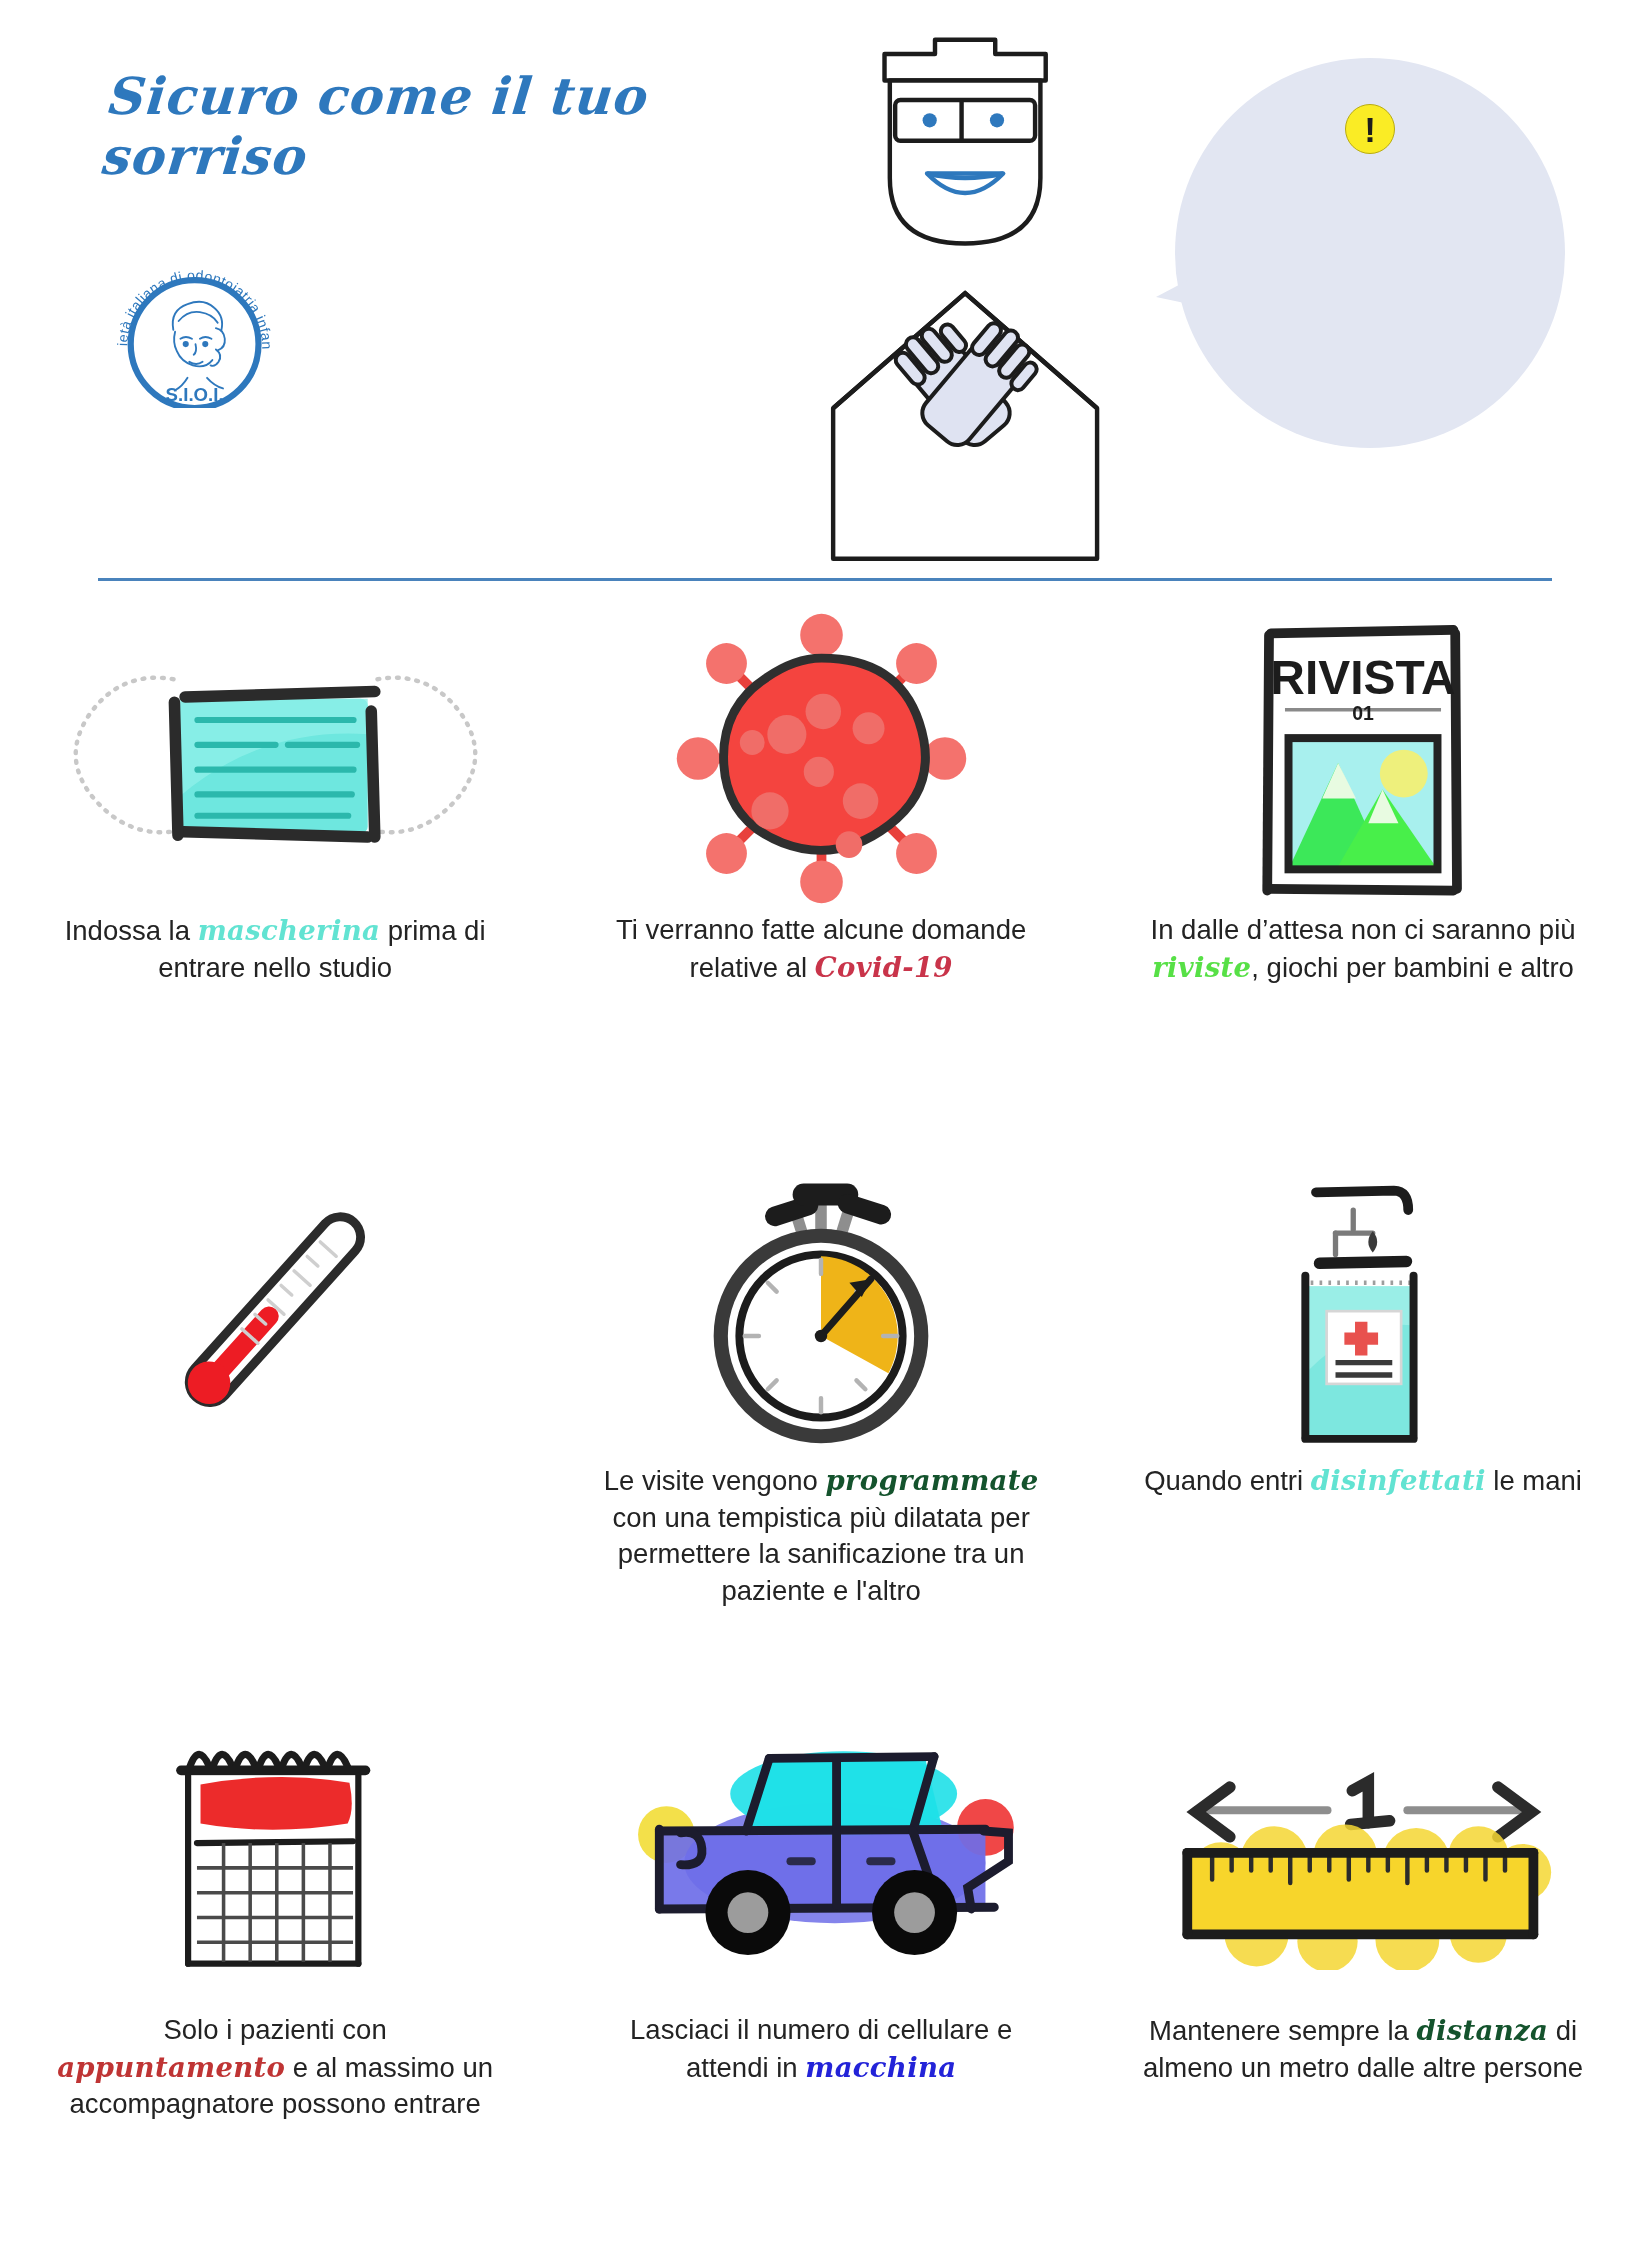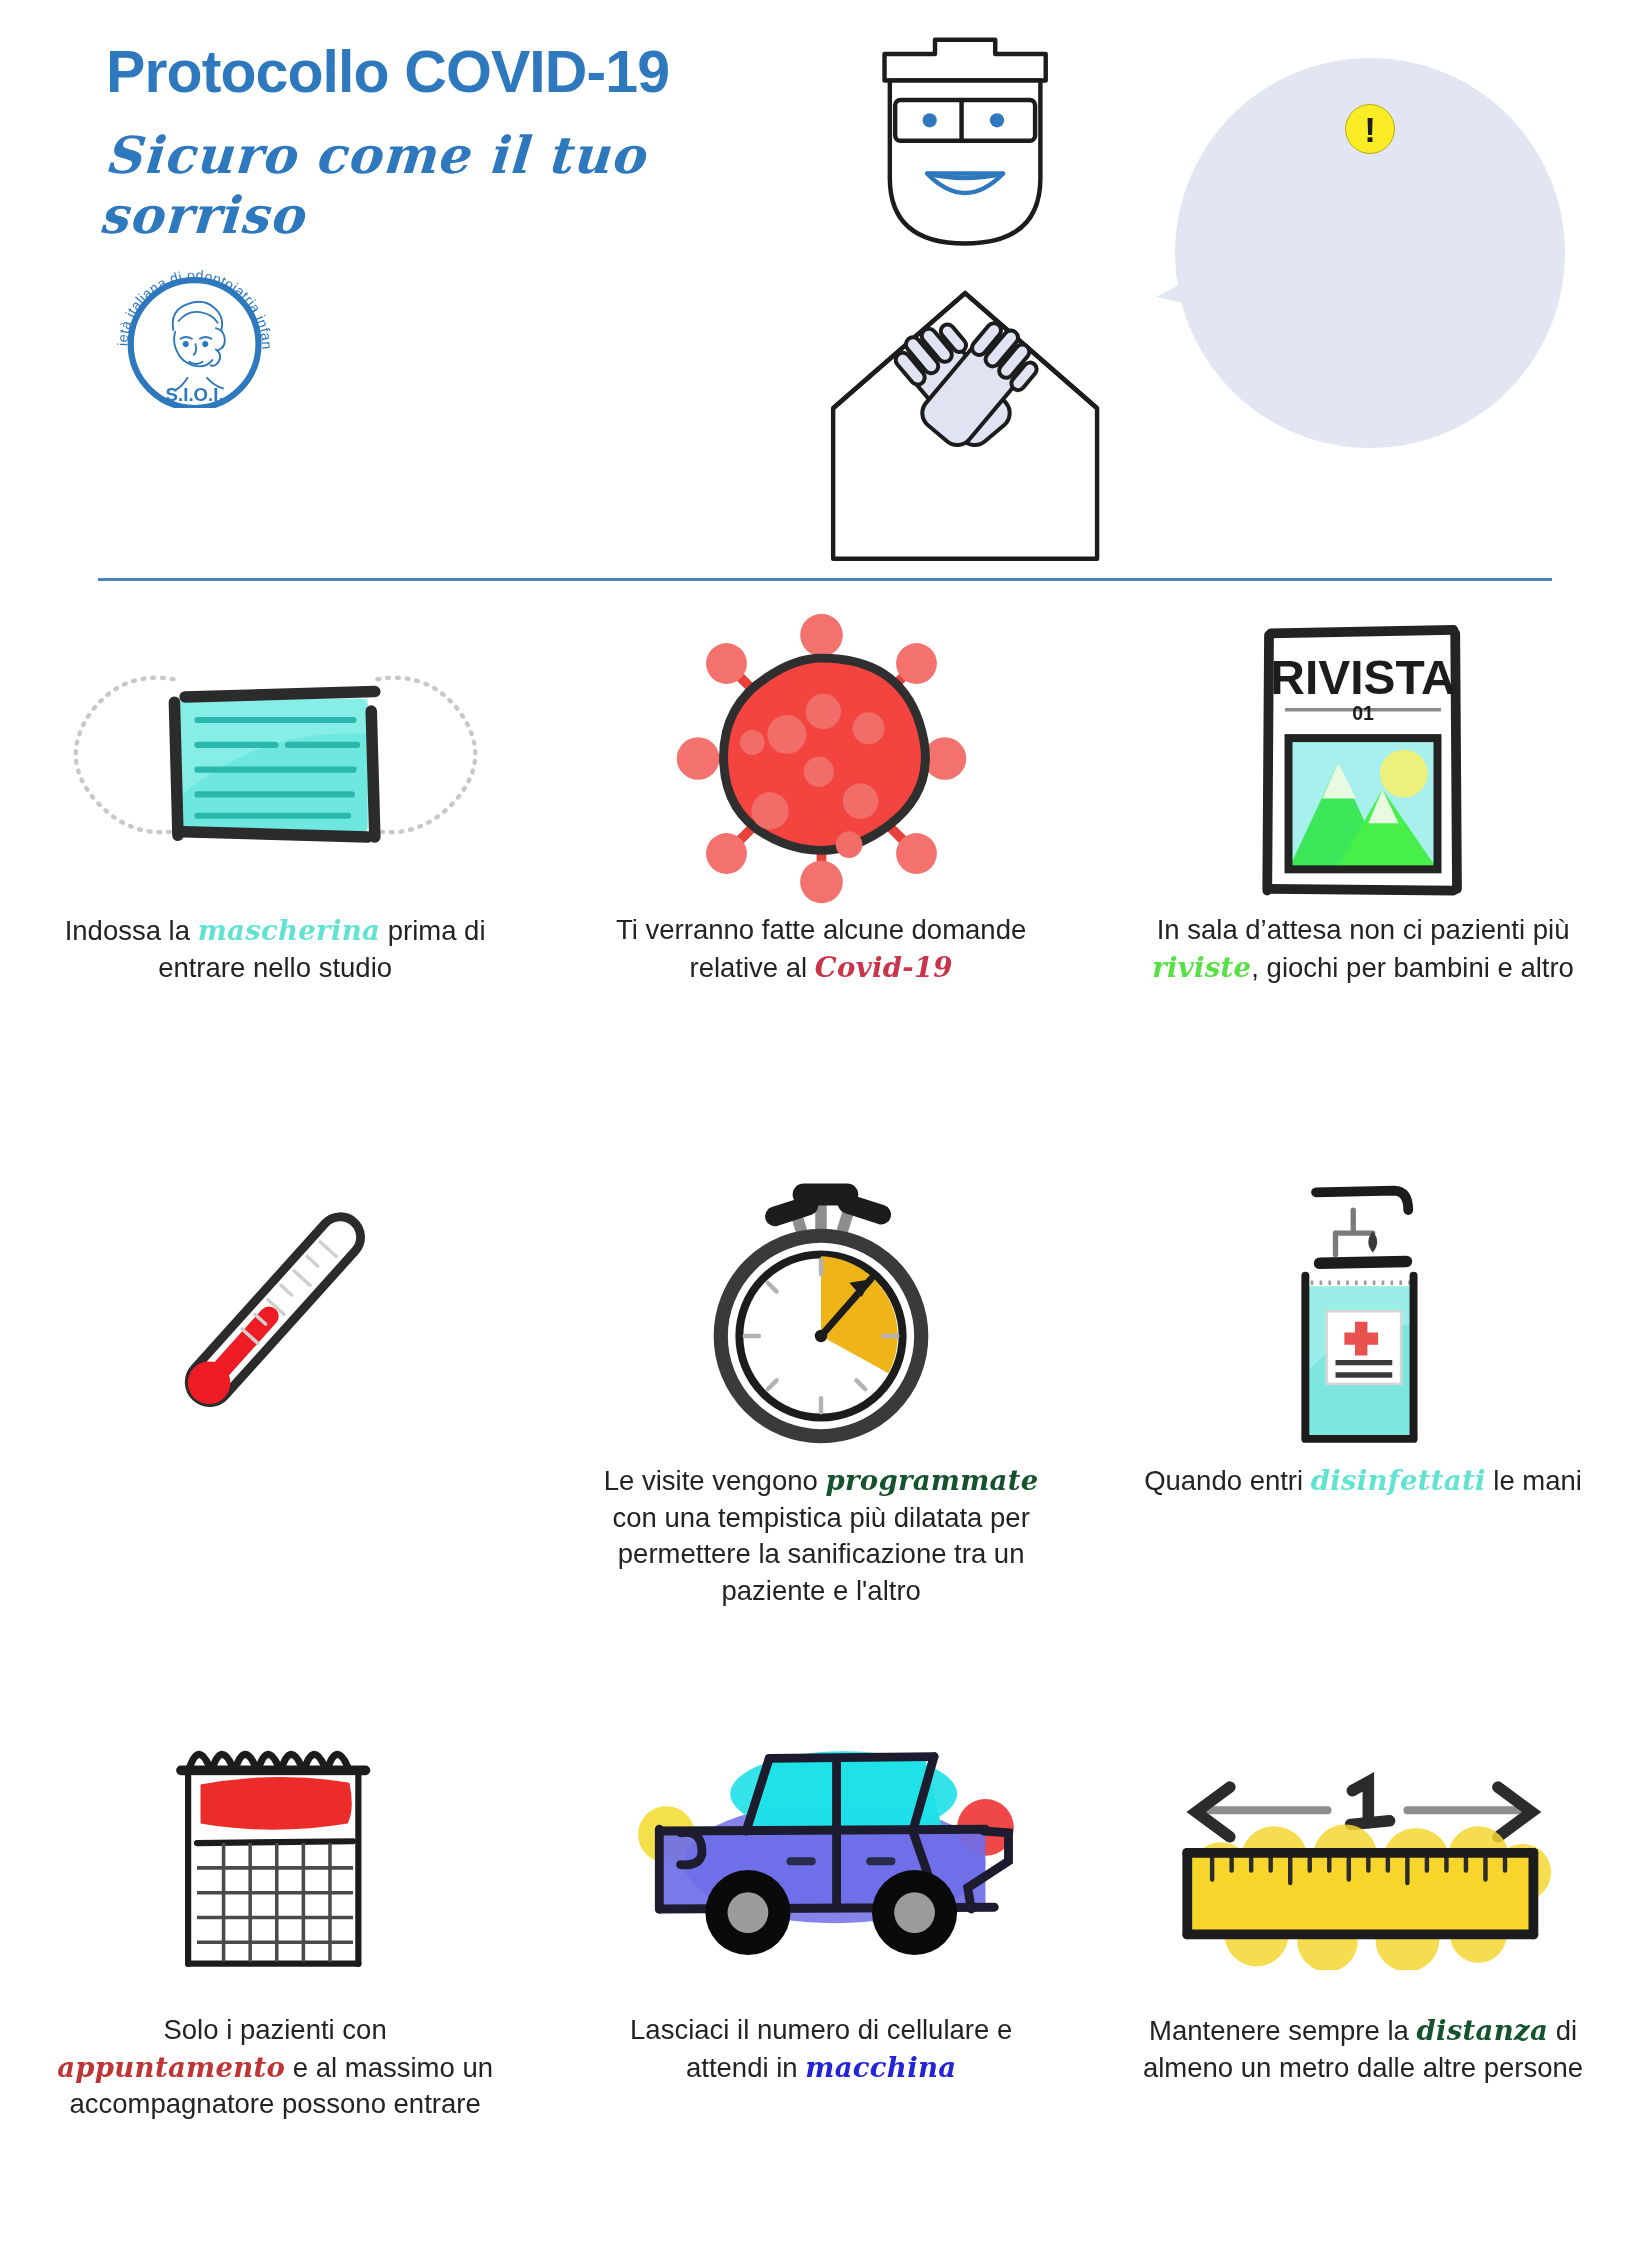--- a/index.html
+++ b/index.html
@@ -164,21 +164,20 @@
   .hl-blue   { color: #2323d8; }
 </style>
 </head>
 <body>
 
 <div class="poster">
 
   <div class="header">
 
     <div class="title-block">
-      <div class="main-title">Protocollo COVID-19</div>
       <div class="sub-title">Sicuro come il tuo sorriso</div>
     </div>
 
     <div class="logo">
       <svg width="183" height="142" viewBox="0 0 206 160">
         <defs>
           <path id="arcpath" d="M 26,92 A 76,76 0 0 1 178,92"></path>
         </defs>
         <circle cx="102" cy="88" r="72" fill="none" stroke="#2e78bd" stroke-width="7"></circle>
         <text font-size="16" fill="#2e78bd" font-family="Liberation Sans, sans-serif" letter-spacing="0.4">
@@ -343,21 +342,21 @@
           <path d="M66,290 L122,170 L176,290 Z" fill="#3ce859"></path>
           <path d="M120,290 L172,200 L234,290 Z" fill="#48ef4a"></path>
           <path d="M104,210 L122,170 L142,210 Z" fill="#e8fbe1"></path>
           <path d="M156,238 L172,200 L190,238 Z" fill="#e8fbe1"></path>
           <g stroke="#232323" stroke-width="9" fill="none" stroke-linecap="round">
             <rect x="66" y="142" width="168" height="148"></rect>
           </g>
         </svg>
       </div>
       <div class="caption">
-        <span>In sala d’attesa non ci pazienti più </span><span class="hl hl-green">riviste</span><span>, giochi per bambini e altro</span>
+        <span>In dalle d’attesa non ci saranno più </span><span class="hl hl-green">riviste</span><span>, giochi per bambini e altro</span>
       </div>
     </div>
 
     <div class="cell">
       <div class="art">
         <svg width="293" height="266" viewBox="0 0 330 300">
           <g transform="rotate(42 165 150)">
             <rect x="142" y="18" width="46" height="266" rx="23" fill="#ffffff" stroke="#2b2b2b" stroke-width="10"></rect>
             <rect x="154" y="150" width="22" height="122" rx="11" fill="#ed1c24"></rect>
             <circle cx="165" cy="262" r="24" fill="#ed1c24"></circle>

